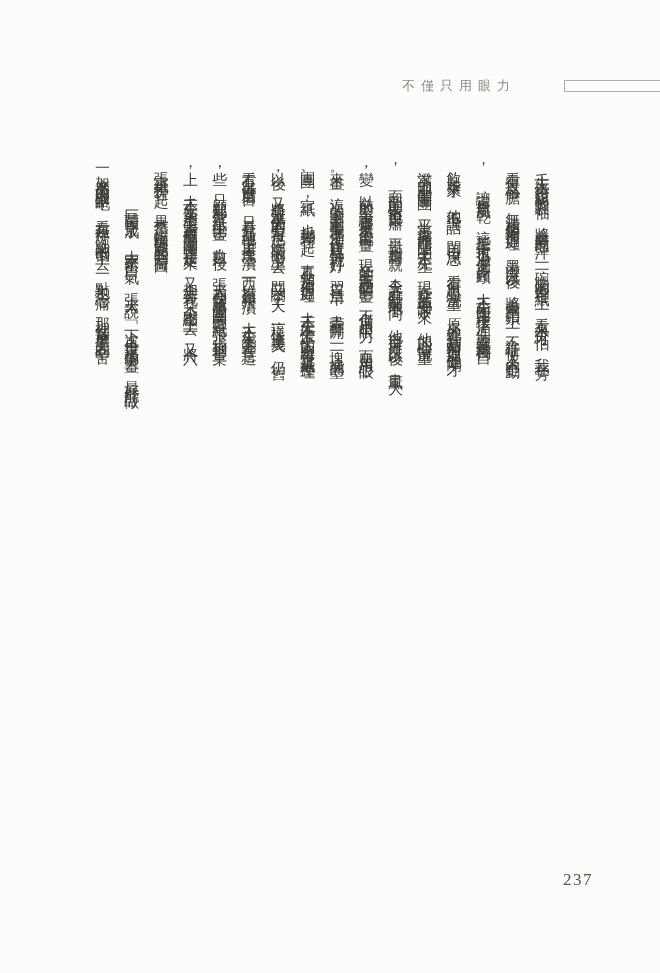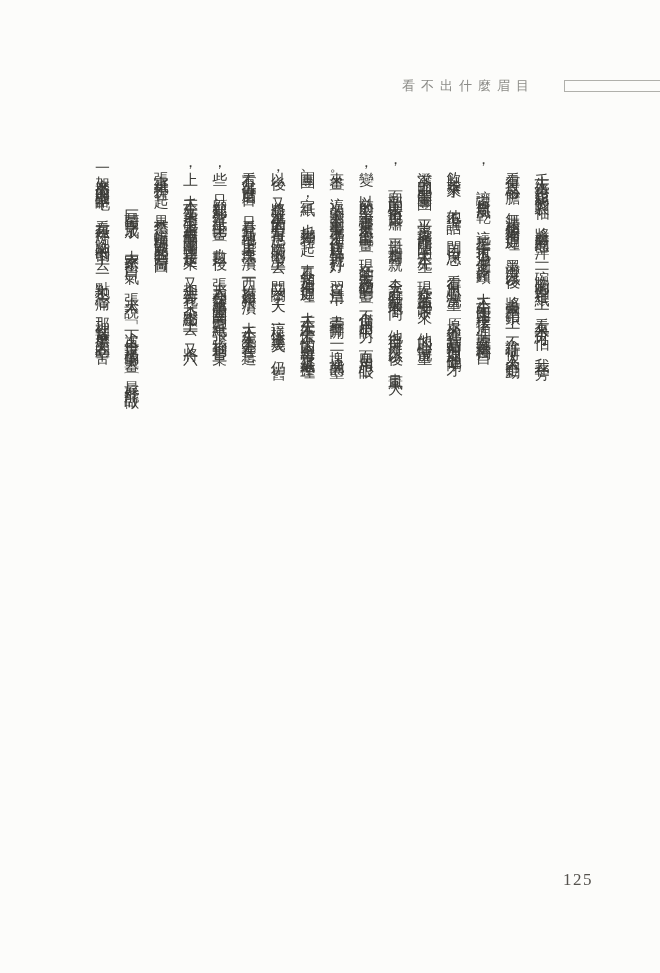--- a/index.html
+++ b/index.html
@@ -58,21 +58,21 @@
     font-size: 17px;
     letter-spacing: 1.5px;
     color: #55524d;
   }
 </style>
 </head>
 <body>
 
 <div class="page">
 
-  <span class="running-head-title">看不出什麼眉目</span>
+  <span class="running-head-title">不僅只用眼力</span>
 
   <span class="running-head-box"></span>
 
   <div class="text-body" id="text-body">
       <div class="text-column">千先生捲起短衫的衣袖，將磨好的墨汁，一碗一碗的倒在紙上，看來十分可怕，我在旁</div>
       <div class="text-column">看得提心吊膽，無法想像如何處理，墨潑完以後，將畫室門鎖上，不許任何人入內走動</div>
       <div class="text-column">，讓它自然風乾，這些工作也不過半個多鐘頭，大千先生即下樓捧了一個蓋碗茶杯獨自</div>
       <div class="text-column">飲起茶來了，他不講話，閉目深思，看得出心思沈重，原來他在計劃如何處理他剛才</div>
       <div class="text-column">潑下的那些墨團團。平常愛擺龍門陣的大千先生，現在突然地安靜下來，他的心情沈重</div>
       <div class="text-column">，面部的表情也嚴肅，平日和藹可親，今天就有顯著地不同。他自從目疾以後，畫風大</div>
@@ -81,15 +81,15 @@
       <div class="text-column">團團、宣紙，也都縐在一起，真不知道如何處理，大千先生不慌不忙的將每張宣紙整理</div>
       <div class="text-column">以後，又將早就準備的石青也一碗一碗的潑上去，門又關了一天；這樣一連幾天，仍舊</div>
       <div class="text-column">看不出什麼眉目，只看見新地毯上東一塊墨漬，西一堆顏料水漬，大千先生毫不在意這</div>
       <div class="text-column">些，只顧在那些宣紙上比畫。數日後，張夫人和保羅將墨團團的宣紙一張一張抬到畫桌</div>
       <div class="text-column">上，大千先生又用毛筆將每個墨團團連接起來，又加上荷花一朵一朵點綴上去，又將六</div>
       <div class="text-column">張宣紙拼在一起，果然是一幅構圖完整的巨荷圖。</div>
       <div class="text-column">　　巨荷圖完成了，大家鬆了一口氣。張夫人說：「下次再畫這樣的大畫，最好能訂做</div>
       <div class="text-column">一架磨墨的機器吧！看起你一碗一碗的倒下去，一點也不心痛，那裡知道磨墨人的辛苦</div>
     </div>
 
-  <span class="page-number">125</span>
+  <span class="page-number">237</span>
 
 </div>
 
 </body></html>

